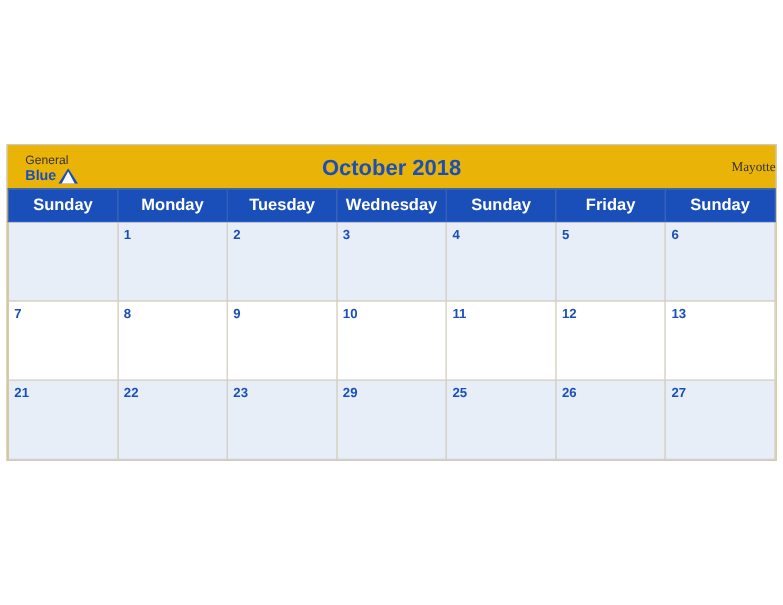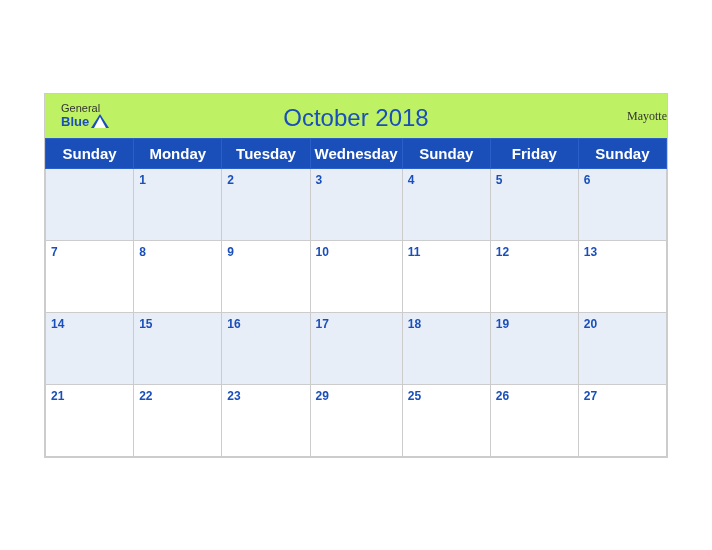--- a/index.html
+++ b/index.html
@@ -6,23 +6,23 @@
     body {
       font-family: Arial, sans-serif;
       background: #fff;
       width: 712px;
       height: 550px;
       display: flex;
       align-items: center;
       justify-content: center;
     }
     .calendar-wrapper {
-      width: 624px;
+      width: 700px;
       border: 1px solid #ccc;
-      background: #bef264;
+      background: #eab308;
     }
     .calendar-header {
       display: flex;
       align-items: center;
       justify-content: center;
       padding: 10px 16px 6px;
       position: relative;
     }
     .logo-area {
       position: absolute;
@@ -55,23 +55,23 @@
     .region-label {
       position: absolute;
       right: 0;
       top: 50%;
       transform: translateY(-50%);
       font-size: 12px;
       color: #333;
       font-family: Liberation Serif, serif;
     }
     .month-title {
-      font-size: 24px;
+      font-size: 20px;
       color: #1a4fba;
-      font-weight: normal;
+      font-weight: bold;
       text-align: center;
     }
     .calendar-table {
       width: 100%;
       border-collapse: collapse;
     }
     .calendar-table th {
       background-color: #1a4fba;
       color: #fff;
       font-size: 15px;
@@ -149,29 +149,20 @@
         <tr>
           <td><span class="day-num">7</span></td>
           <td><span class="day-num">8</span></td>
           <td><span class="day-num">9</span></td>
           <td><span class="day-num">10</span></td>
           <td><span class="day-num">11</span></td>
           <td><span class="day-num">12</span></td>
           <td><span class="day-num">13</span></td>
         </tr>
         <tr>
-          <td><span class="day-num">14</span></td>
-          <td><span class="day-num">15</span></td>
-          <td><span class="day-num">16</span></td>
-          <td><span class="day-num">17</span></td>
-          <td><span class="day-num">18</span></td>
-          <td><span class="day-num">19</span></td>
-          <td><span class="day-num">20</span></td>
-        </tr>
-        <tr>
           <td><span class="day-num">21</span></td>
           <td><span class="day-num">22</span></td>
           <td><span class="day-num">23</span></td>
           <td><span class="day-num">29</span></td>
           <td><span class="day-num">25</span></td>
           <td><span class="day-num">26</span></td>
           <td><span class="day-num">27</span></td>
         </tr>
       </tbody>
   </table>

